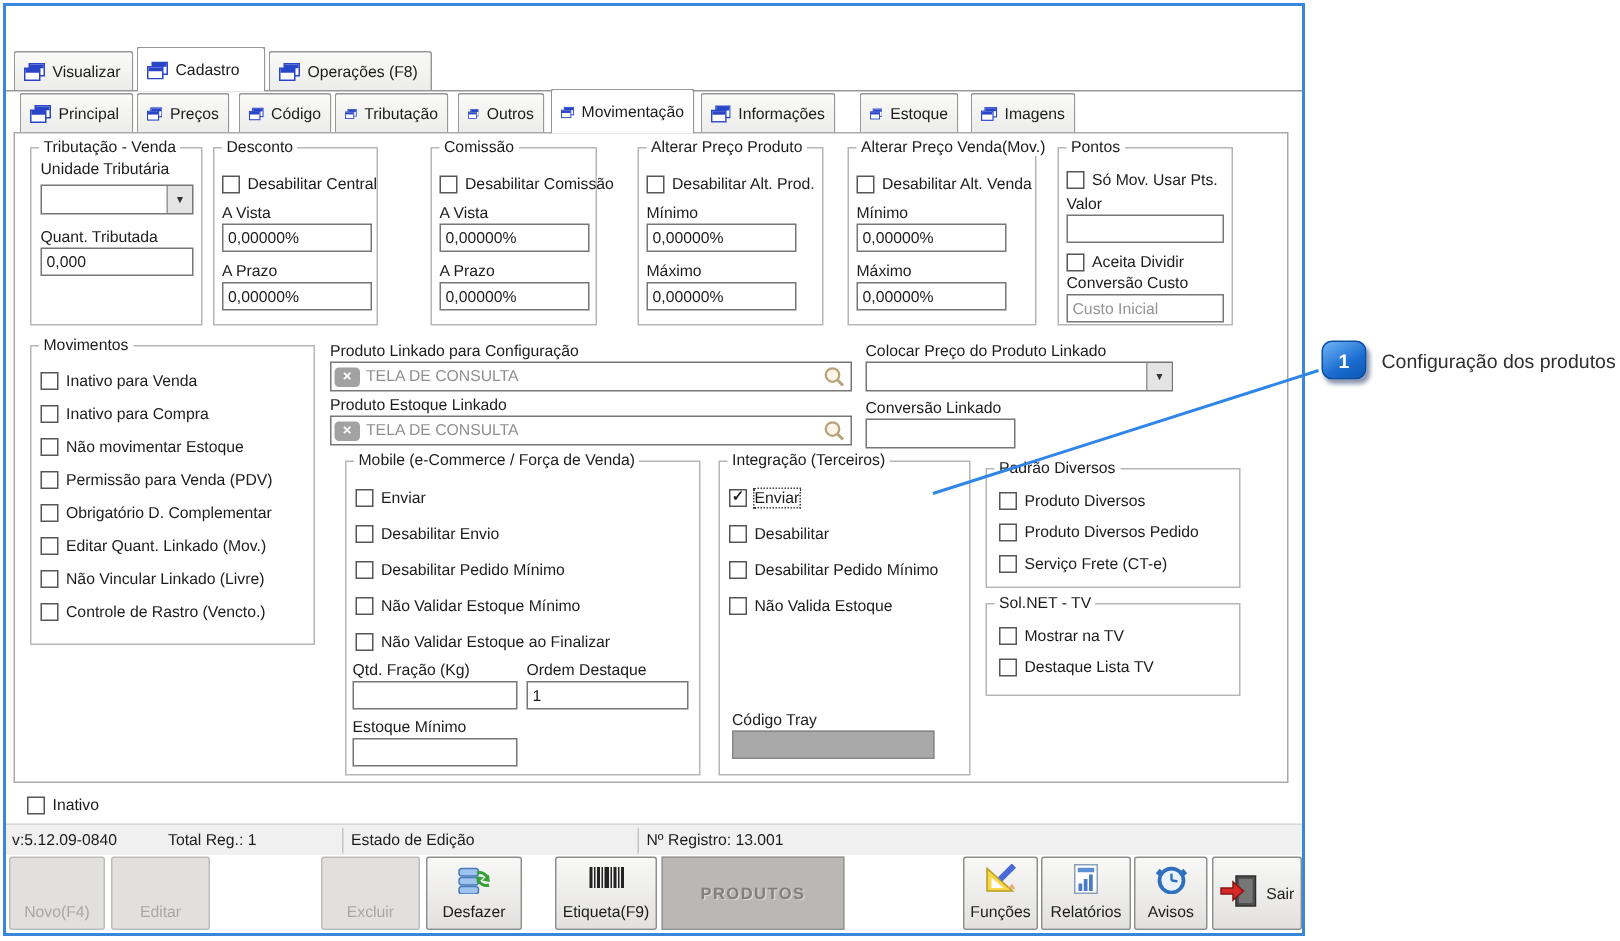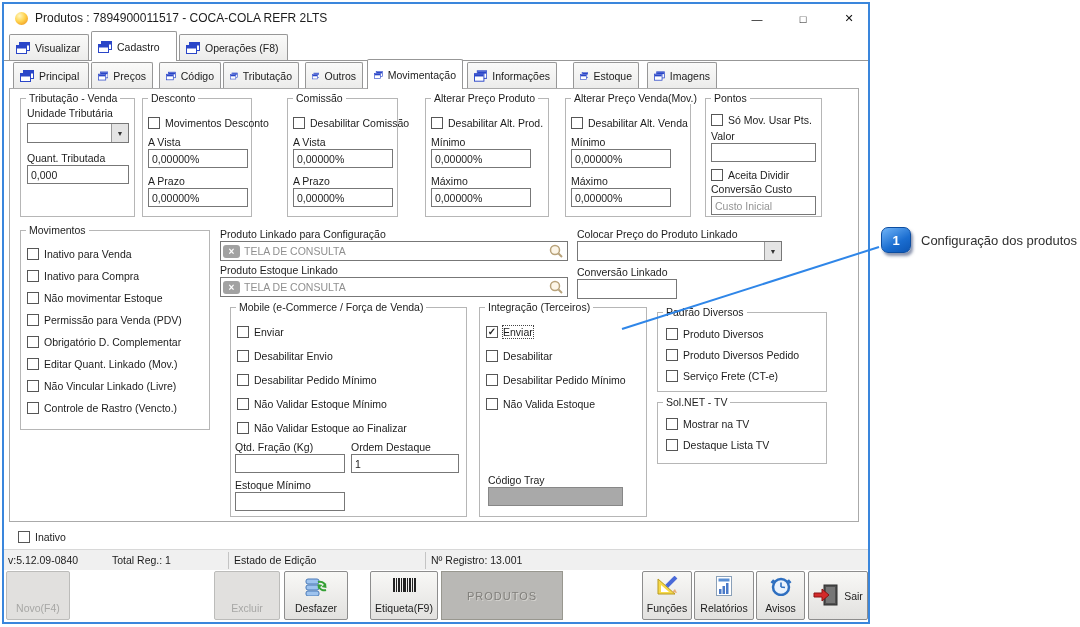--- a/index.html
+++ b/index.html
@@ -37,40 +37,33 @@
   .statusbar{position:absolute;left:0;top:545px;width:864px;height:21px;background:#f0f0f0;border-top:1px solid #d8d8d8;font-size:10.5px}
   .statusbar .txt{position:absolute;top:4px;white-space:nowrap}
   .sep{position:absolute;top:2px;width:1px;height:17px;background:#c4c4c4}
   .toolbar{position:absolute;left:0;top:566px;width:864px;height:52px;background:#fff}
   .tbtn{position:absolute;top:1px;height:49px;border:1px solid #8d8d8d;border-radius:2px;background:linear-gradient(#f8f8f6,#e2e1df);font-size:10.5px}
   .tbtn.dis{border-color:#bcbcba;background:#e1e0de;color:#a7a7a5}
   .tbtn .cap{position:absolute;left:0;right:0;bottom:5px;text-align:center;white-space:nowrap}
   .tbtn .ic{position:absolute;left:0;right:0;top:4px;display:flex;justify-content:center}
   .tbtn.sair{display:flex;align-items:center;justify-content:center;gap:6px}
   .tbpanel{position:absolute;left:437px;top:1px;width:122px;height:49px;background:#b9b8b5;border:1px solid #98978f;
-    display:flex;align-items:center;justify-content:center;font-weight:400;letter-spacing:1px;color:#807f7b;text-shadow:1px 1px 0 #d5d4d0;font-size:11px}
+    display:flex;align-items:center;justify-content:center;font-weight:700;letter-spacing:1px;color:#807f7b;text-shadow:1px 1px 0 #d5d4d0;font-size:11px}
   .callout-svg{position:absolute;left:0;top:0;pointer-events:none;z-index:9}
   .badge{position:absolute;left:881px;top:227px;width:30px;height:26px;border-radius:7px;z-index:10;
     background:linear-gradient(150deg,#70b4f8,#1a6dd0 60%,#0d56b4);border:1px solid #0c4da0;box-shadow:2px 3px 3px rgba(25,45,95,.5);
     display:flex;align-items:center;justify-content:center;color:#fff;font-weight:700;font-size:13px}
   .ctext{position:absolute;left:921px;top:233px;font-size:13px;color:#2f2f2f;z-index:10}
 </style>
 </head>
 <body>
 
 <div class="stage">
 <div class="win">
 
-  <div class="titlebar">
-    <span class="appico"></span>
-    <span class="wtitle">Produtos : 7894900011517 - COCA-COLA REFR 2LTS</span>
-    <span class="wbtn" style="left:738px">—</span>
-    <span class="wbtn" style="left:784px">□</span>
-    <span class="wbtn" style="left:830px">✕</span>
-  </div>
 
   <div class="tabline" style="top:56px"></div>
   <div class="tab" style="left:5px;top:30px;width:80px">
     <svg width="14" height="12" viewBox="0 0 14 12">
           <rect x="3.5" y="0.5" width="10" height="8" fill="#fff" stroke="#2a46c8"></rect>
           <rect x="4" y="1" width="9" height="2.5" fill="#2a46c8"></rect>
           <rect x="0.5" y="3.5" width="10" height="8" fill="#fff" stroke="#2a46c8"></rect>
           <rect x="1" y="4" width="9" height="2.5" fill="#2a46c8"></rect>
         </svg>
     <span class="lbl">Visualizar</span>
@@ -186,21 +179,21 @@
         <span class="cbtn">▼</span>
       </div>
       <span class="lab" style="left:6px;top:53px">Quant. Tributada</span>
       <div class="inp" style="left:6px;top:66px;width:102px">0,000</div>
     </div>
 
     <div class="grp" style="left:132px;top:9px;width:110px;height:119px">
       <span class="legend">Desconto</span>
       <div class="cb" style="left:5px;top:18px">
             <span class="box"></span>
-            <span class="lbl">Movimentos Desconto</span>
+            <span class="lbl">Desabilitar Central</span>
           </div>
       <span class="lab" style="left:5px;top:37px">A Vista</span>
       <div class="inp" style="left:5px;top:50px;width:100px">0,00000%</div>
       <span class="lab" style="left:5px;top:76px">A Prazo</span>
       <div class="inp" style="left:5px;top:89px;width:100px">0,00000%</div>
     </div>
 
     <div class="grp" style="left:277px;top:9px;width:111px;height:119px">
       <span class="legend">Comissão</span>
       <div class="cb" style="left:5px;top:18px">
@@ -408,20 +401,23 @@
     <span class="txt" style="left:108px">Total Reg.: 1</span>
     <span class="sep" style="left:224px"></span>
     <span class="txt" style="left:230px">Estado de Edição</span>
     <span class="sep" style="left:421px"></span>
     <span class="txt" style="left:427px">Nº Registro: 13.001</span>
   </div>
 
   <div class="toolbar">
     <div class="tbtn dis" style="left:2px;width:64px">
           <span class="cap">Novo(F4)</span>
+        </div>
+    <div class="tbtn dis" style="left:70px;width:66px">
+          <span class="cap">Editar</span>
         </div>
     <div class="tbtn dis" style="left:210px;width:66px">
           <span class="cap">Excluir</span>
         </div>
     <div class="tbtn" style="left:280px;width:64px">
       <span class="ic">
             <svg width="22" height="20">
               <rect x="1" y="3" width="13" height="5" rx="2" fill="#9ec3ee" stroke="#4a7ab8"></rect>
               <rect x="1" y="9" width="13" height="5" rx="2" fill="#9ec3ee" stroke="#4a7ab8"></rect>
               <rect x="1" y="15" width="13" height="5" rx="2" fill="#9ec3ee" stroke="#4a7ab8"></rect>

